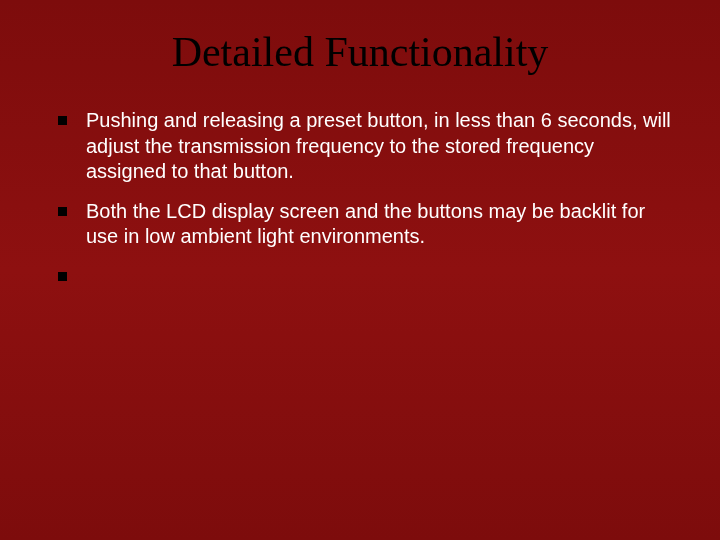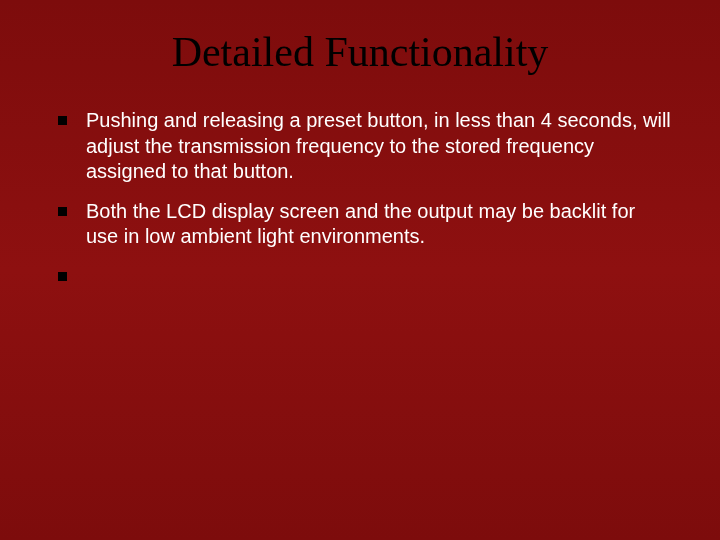--- a/index.html
+++ b/index.html
@@ -52,26 +52,26 @@
   }
 </style>
 </head>
 <body>
 
 <div class="slide">
   <h1 class="title">Detailed Functionality</h1>
   <ul class="bullets">
     <li>
       <span class="sq"></span>
-      <span>Pushing and releasing a preset button, in less than 4 seconds, will adjust the transmission frequency to the stored frequency assigned to that button.</span>
+      <span>Pushing and releasing a preset button, in less than 6 seconds, will adjust the transmission frequency to the stored frequency assigned to that button.</span>
     </li>
     <li>
       <span class="sq"></span>
     </li>
     <li>
       <span class="sq"></span>
-      <span>Both the LCD display screen and the output may be backlit for use in low ambient light environments.</span>
+      <span>Both the LCD display screen and the buttons may be backlit for use in low ambient light environments.</span>
     </li>
     <li>
       <span class="sq"></span>
     </li>
   </ul>
 </div>
 
 </body></html>

